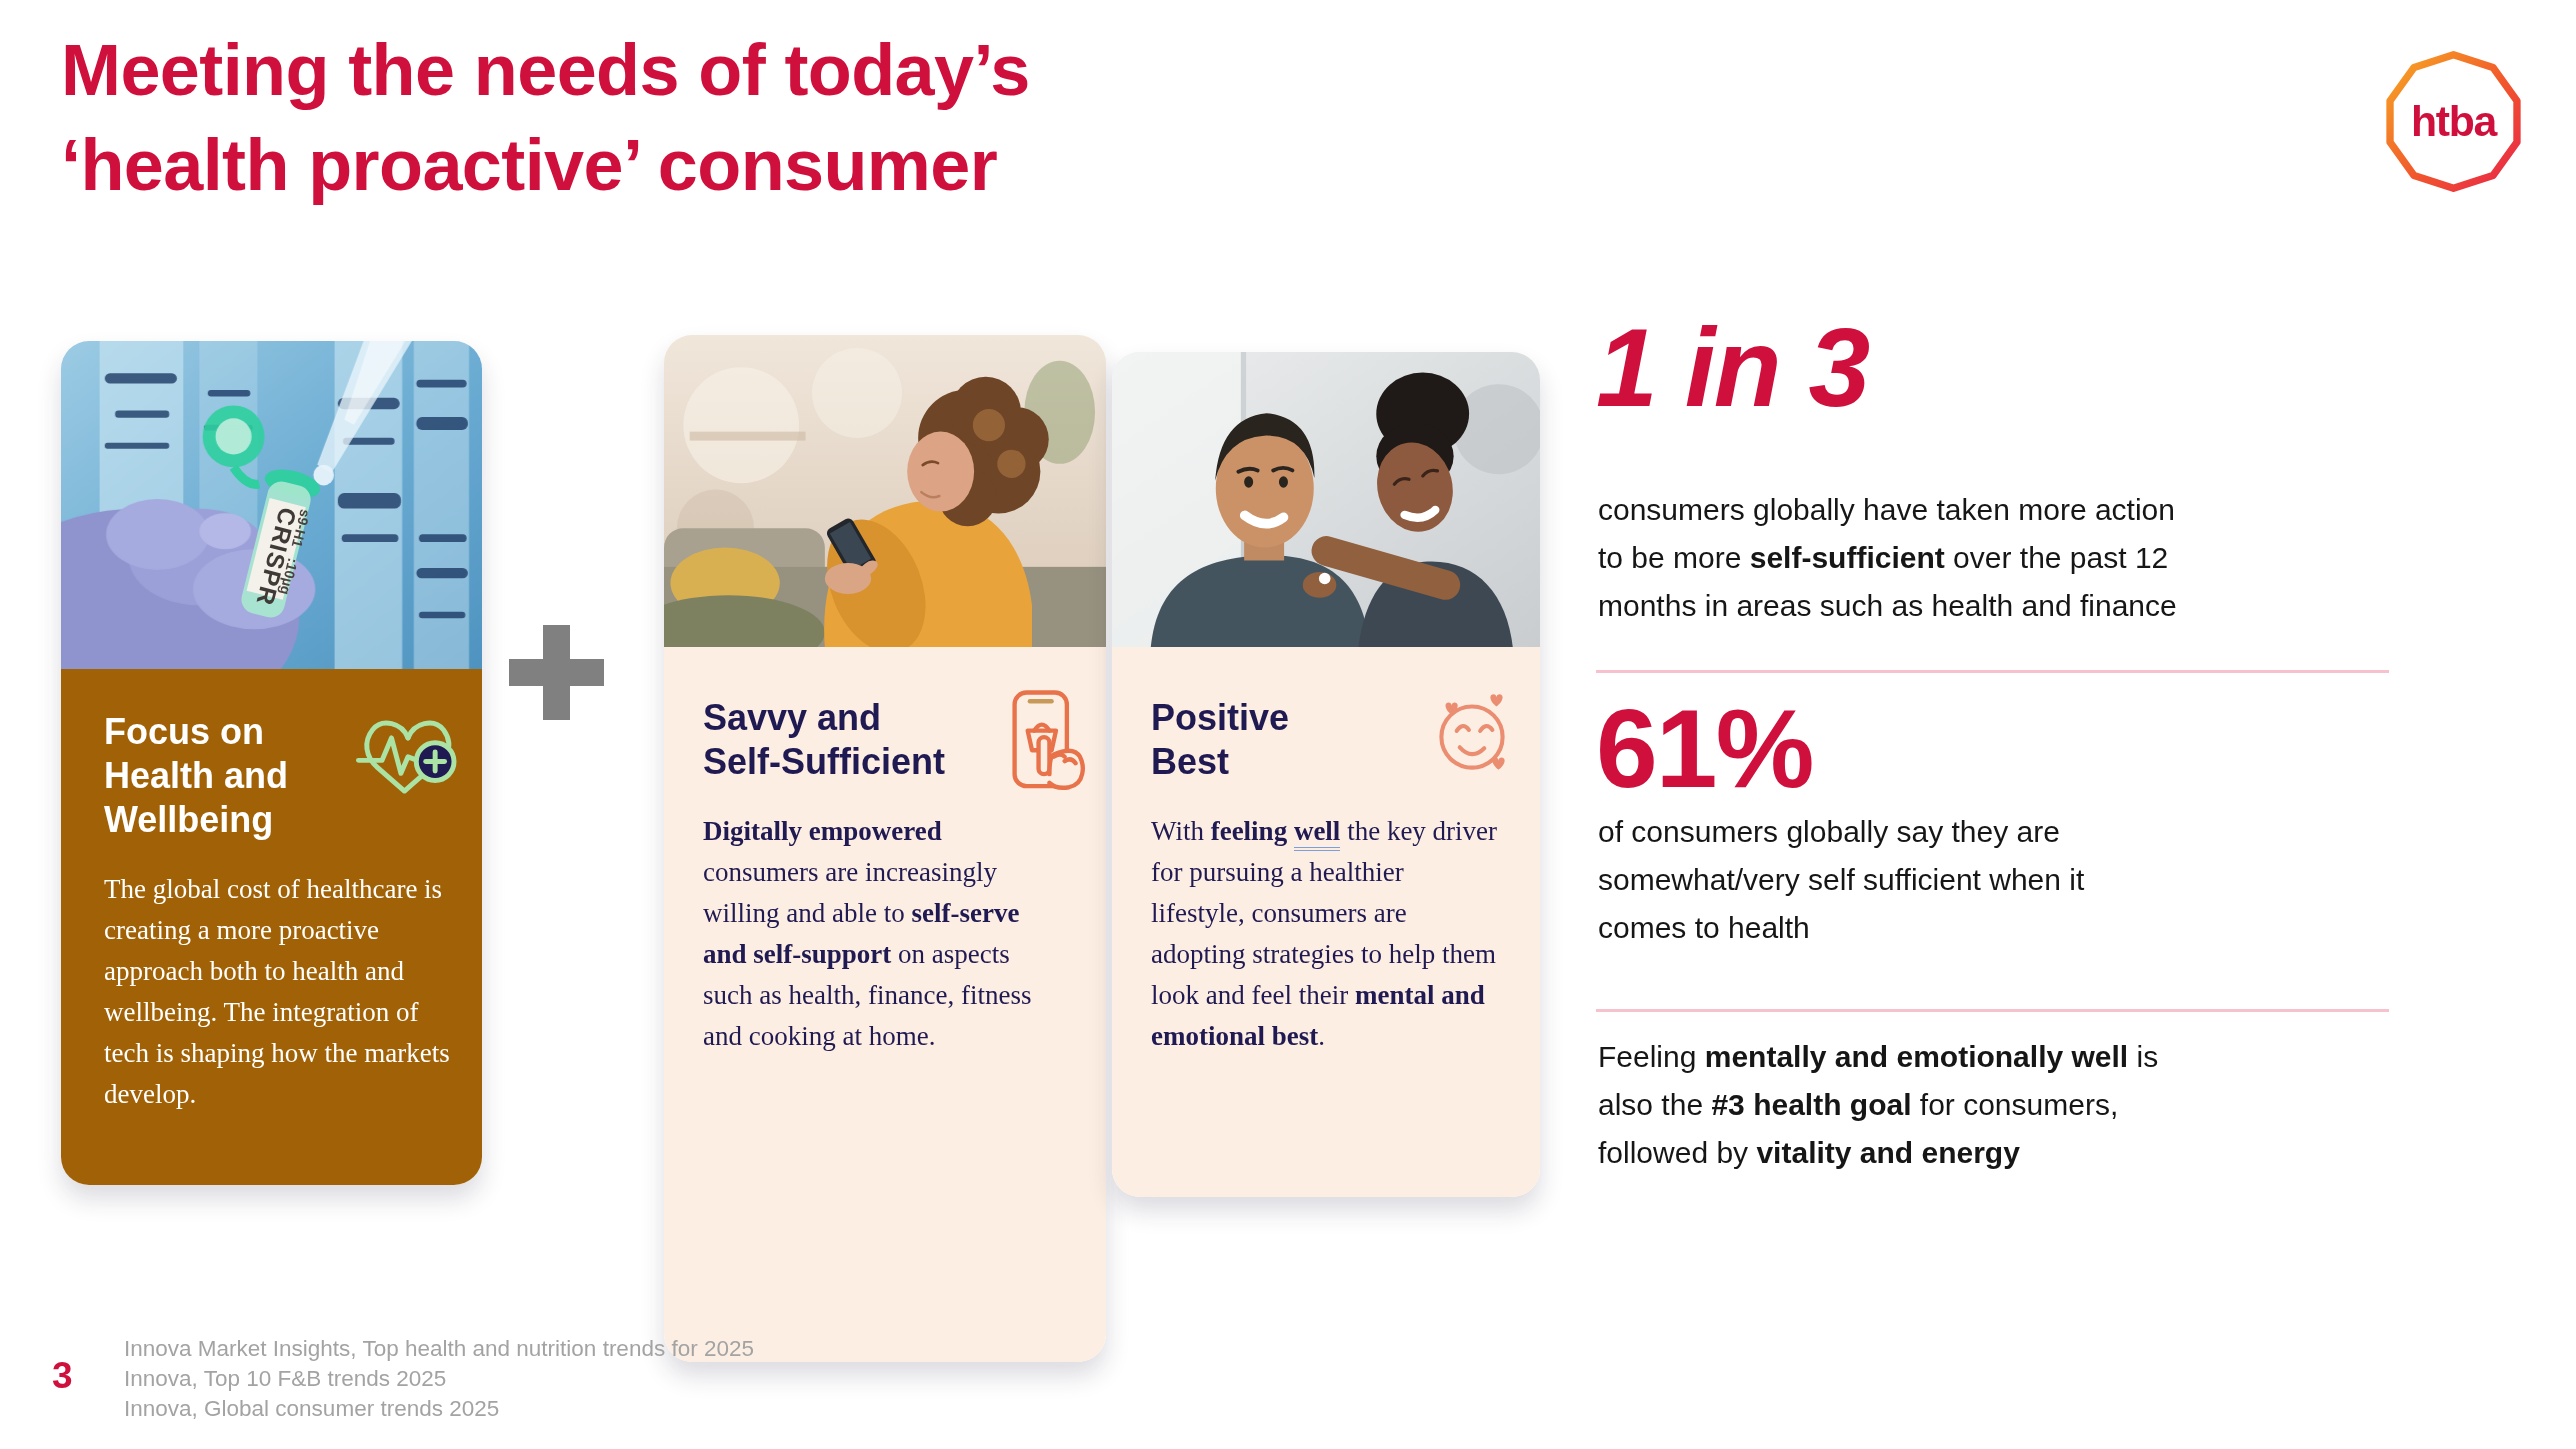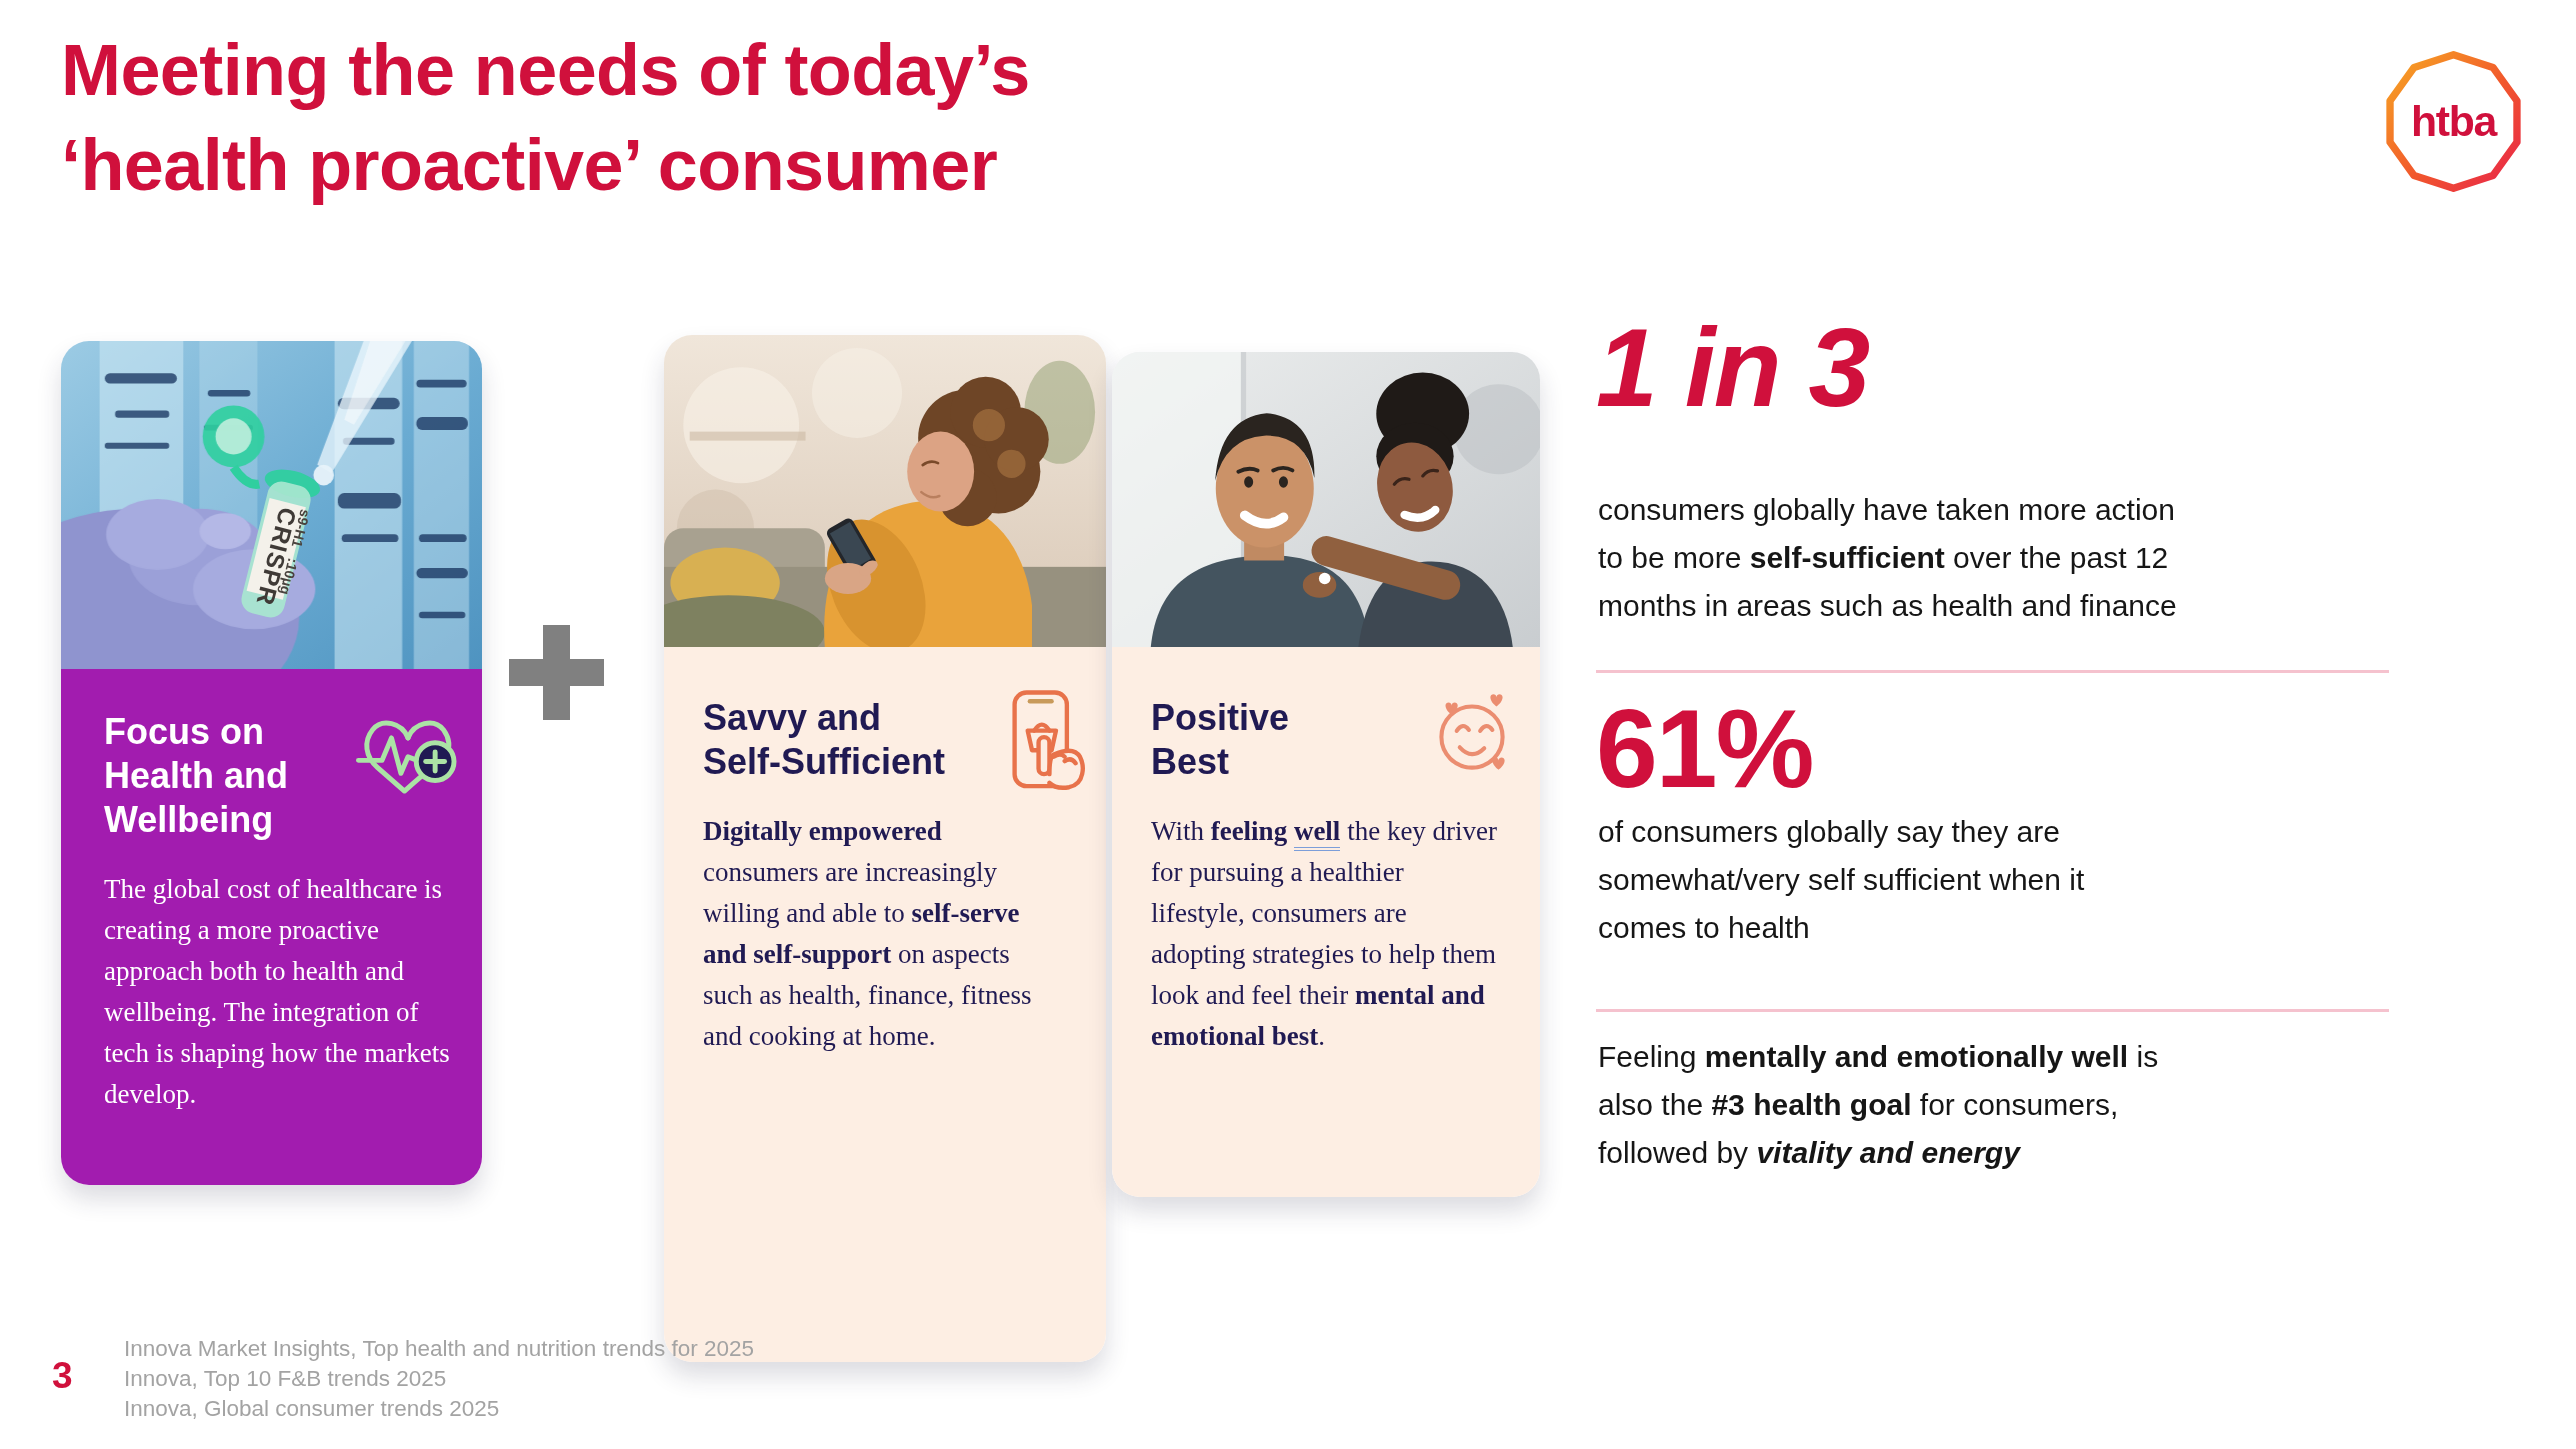--- a/index.html
+++ b/index.html
@@ -28,21 +28,21 @@
   }
   #card-focus{left:61px;top:341px;width:421px;height:844px;}
   #card-savvy{left:664px;top:335px;width:442px;height:1027px;}
   #card-positive{left:1112px;top:352px;width:428px;height:845px;}
   .photo{position:absolute;top:0;left:0;width:100%;display:block;}
   #card-focus  .photo{height:330px;}
   #card-savvy  .photo{height:313px;}
   #card-positive .photo{height:296px;}
 
   .card-text{position:absolute;left:0;right:0;bottom:0;}
-  #card-focus .card-text{top:328px;background:#a21caf;color:#ffffff;padding:41px 26px 0 43px;}
+  #card-focus .card-text{top:328px;background:#a16207;color:#ffffff;padding:41px 26px 0 43px;}
   #card-savvy .card-text{top:312px;background:#fdeee3;color:#201a53;padding:49px 26px 0 39px;}
   #card-positive .card-text{top:295px;background:#fdeee3;color:#201a53;padding:49px 26px 8px 39px;}
 
   .card-heading{font-size:36px;font-weight:700;line-height:44px;}
   .card-heading span{display:block;}
   .card-body{font-size:27px;line-height:41px;margin-top:27px;font-family:Liberation Serif, serif;}
   #card-focus .card-body{width:354px;}
   #card-savvy .card-body{width:348px;}
   #card-positive .card-body{width:351px;}
   .card-body b{font-weight:700;}
@@ -67,21 +67,21 @@
   #stat1-value{top:313px;font-style:italic;}
   #stat2-value{top:694px;}
   .stat-desc{position:absolute;left:1598px;font-size:30px;line-height:48px;color:#161616;}
   #stat1-desc{top:442px;width:605px;margin-top:44px;}
   #stat2-desc{top:808px;width:580px;}
   .stat-desc b, #note b{font-weight:700;}
   .divider{position:absolute;left:1596px;width:793px;height:2.6px;background:#f5c2ce;}
   #divider1{top:670px;}
   #divider2{top:1009px;}
   #note{position:absolute;left:1598px;top:1033px;width:618px;font-size:30px;line-height:48px;color:#161616;}
-  .bi{font-weight:700;font-style:italic;}
+  .bi{font-weight:700;}
 
   
   #page-number{position:absolute;left:52px;top:1355px;font-size:37px;font-weight:700;color:#d0103c;}
   #sources{position:absolute;left:124px;top:1334px;font-size:22.5px;line-height:30px;color:#a3a3a3;}
   #sources span{display:block;}
 </style>
 </head>
 <body>
 
 <div id="slide">

